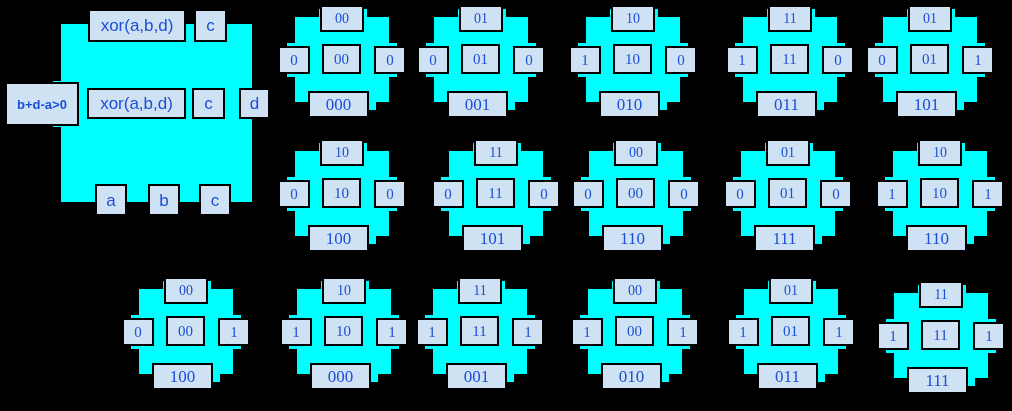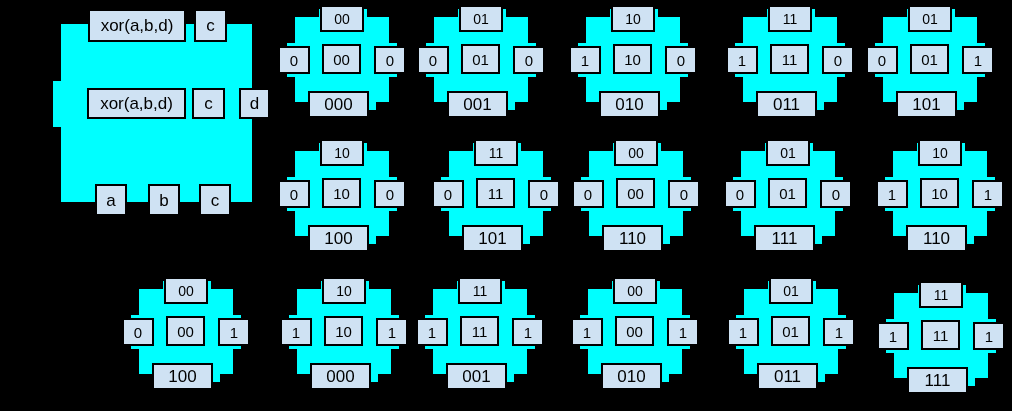--- a/index.html
+++ b/index.html
@@ -3,24 +3,24 @@
 <meta charset="utf-8">
 <style>
   html, body { margin: 0; padding: 0; background: #000; }
   #canvas {
     position: relative;
     width: 1012px;
     height: 411px;
     background: var(--bg, #000);
     overflow: hidden;
     font-family: "Liberation Sans", sans-serif;
-    color: #000000;
+    color: #1d4ed8;
   }
   
-  .block { position: absolute; width: 96px; height: 87px; }
+  .block { position: absolute; width: 96px; height: 87px; font-family: Liberation Serif, serif; }
   .block svg.shape { position: absolute; left: -10px; top: -10px; display: block; }
   .block svg.shape path { fill: var(--cyan, #00ffff); stroke: #000; stroke-width: 2; }
   .pbox {
     position: absolute;
     background: var(--boxfill, #cfe2f3);
     border: 2px solid var(--boxborder, #000);
     box-sizing: border-box;
     display: flex; align-items: center; justify-content: center;
     line-height: 1;
   }
@@ -55,20 +55,21 @@
 <body>
 
 <div id="canvas" style="--bg: #000000; --cyan: #00ffff; --boxfill: #cfe2f3; --boxborder: #000000;">
 
   <div id="main-node">
     <svg class="shape" width="213" height="200" viewBox="-10 -10 213 200" aria-hidden="true">
       <path d="M0,0 H30 V-8 H124 V0 H136 V-8 H164 V0 H193 V66 H201 V96 H193 V180 H165 V188 H141 V180 H114 V188 H90 V180 H61 V188 H37 V180 H0 V105 H-8 V57 H0 Z"></path>
     </svg>
     <div class="mbox m-top-xor">xor(a,b,d)</div>
     <div class="mbox m-top-c">c</div>
+    <div class="mbox m-left">b+d-a&gt;0</div>
     <div class="mbox m-mid-xor">xor(a,b,d)</div>
     <div class="mbox m-mid-c">c</div>
     <div class="mbox m-right-d">d</div>
     <div class="mbox m-bot-a">a</div>
     <div class="mbox m-bot-b">b</div>
     <div class="mbox m-bot-c">c</div>
   </div>
 
   <div id="blocks">
       <div class="block" style="left: 294px; top: 16px;">

